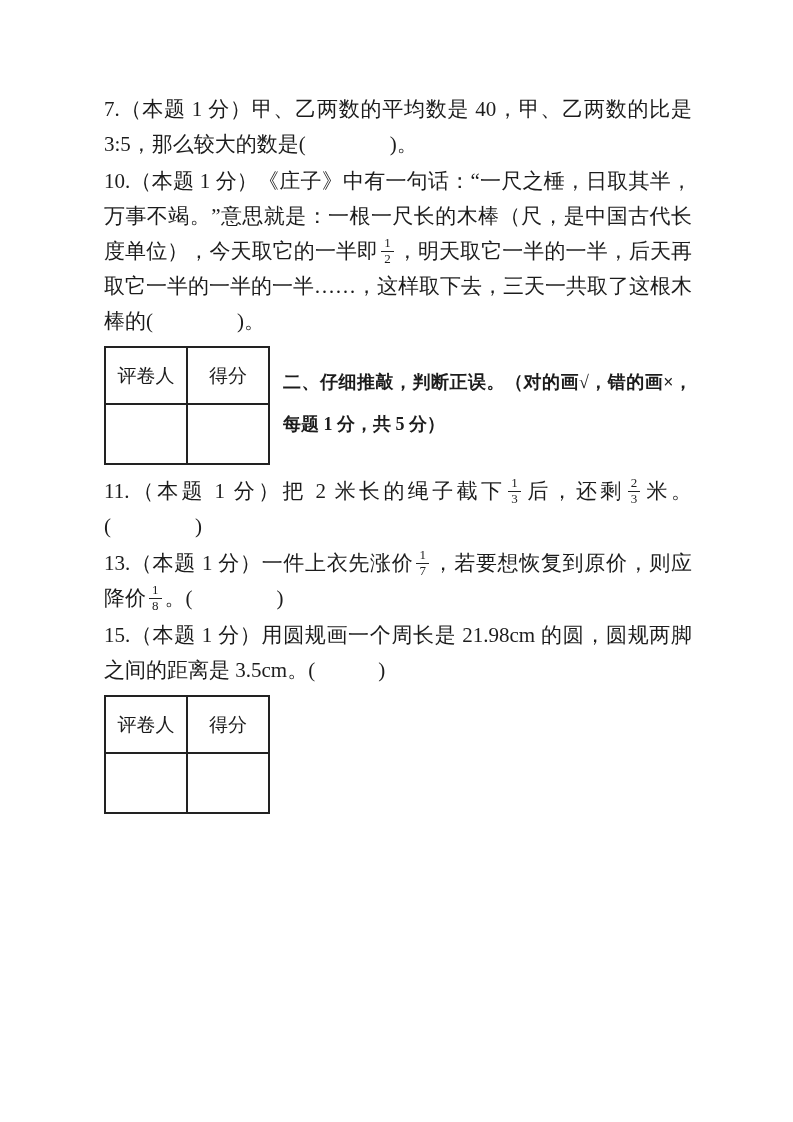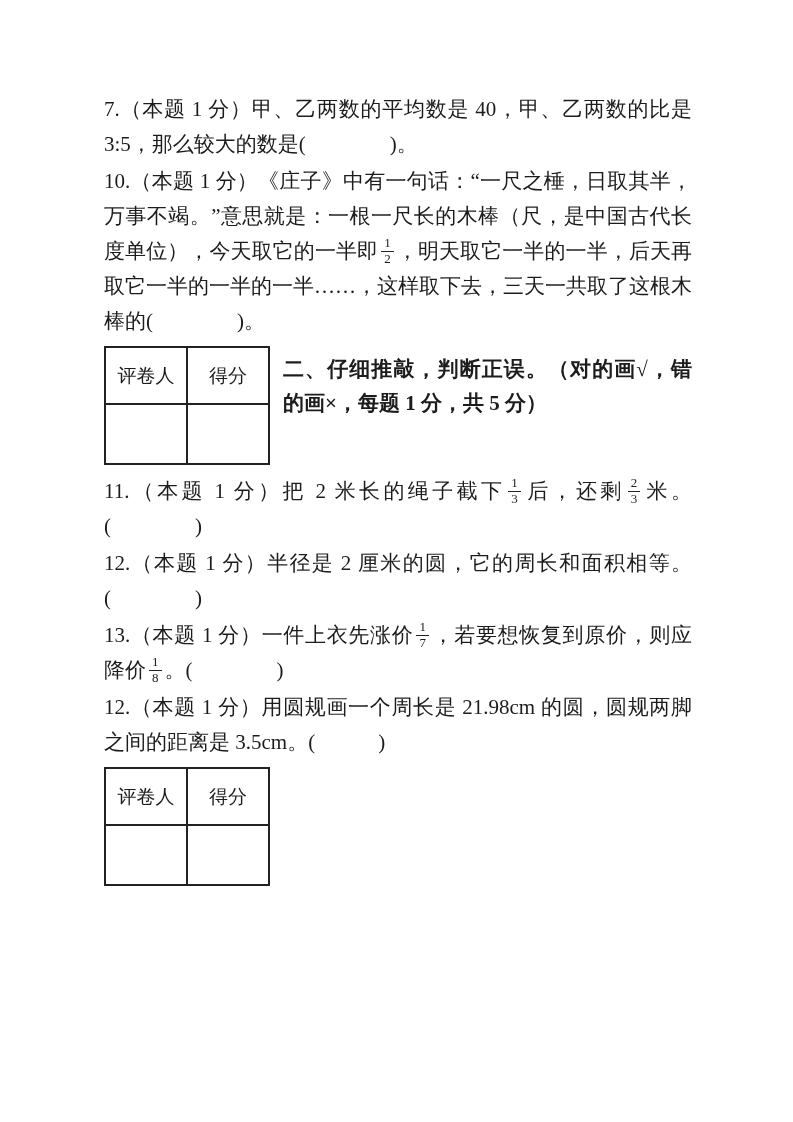--- a/index.html
+++ b/index.html
@@ -68,23 +68,23 @@
   }
   table.score-table tr.hd td {
     width: 60px;
     height: 27px;
   }
   table.score-table tr.bd td {
     height: 38px;
   }
   .section-heading {
     font-weight: bold;
-    font-size: 21px;
-    line-height: 34px;
-    margin-top: 6px;
+    font-size: 18px;
+    line-height: 42px;
+    margin-top: 15px;
     text-align: justify;
   }
 </style>
 </head>
 <body>
 
 <div class="page">
   <div class="content">
 
     <p class="q">7.（本题 1 分）甲、乙两数的平均数是 40，甲、乙两数的比是 3:5，那么较大的数是(　　　　)。</p>
@@ -109,29 +109,28 @@
       <div class="section-heading">二、仔细推敲，判断正误。（对的画√，错的画×，每题 1 分，共 5 分）</div>
     </div>
 
     <p class="q">11.（本题 1 分）把 2 米长的绳子截下<span class="frac">
           <span class="num">1</span>
           <span class="den">3</span>
         </span>后，还剩<span class="frac">
           <span class="num">2</span>
           <span class="den">3</span>
         </span>米。(　　　　)</p>
-    <p class="q">12.（本题 1 分）半径是 2 厘米的圆，它的周长和面积相等。(　　　　)</p>
     <p class="q">13.（本题 1 分）一件上衣先涨价<span class="frac">
           <span class="num">1</span>
           <span class="den">7</span>
         </span>，若要想恢复到原价，则应降价<span class="frac">
           <span class="num">1</span>
           <span class="den">8</span>
         </span>。(　　　　)</p>
-    <p class="q">12.（本题 1 分）用圆规画一个周长是 21.98cm 的圆，圆规两脚之间的距离是 3.5cm。(　　　)</p>
+    <p class="q">15.（本题 1 分）用圆规画一个周长是 21.98cm 的圆，圆规两脚之间的距离是 3.5cm。(　　　)</p>
 
     <div class="section-row">
       <table class="score-table">
         <tbody>
           <tr class="hd">
             <td>评卷人</td>
             <td>得分</td>
           </tr>
           <tr class="bd">
             <td></td>

